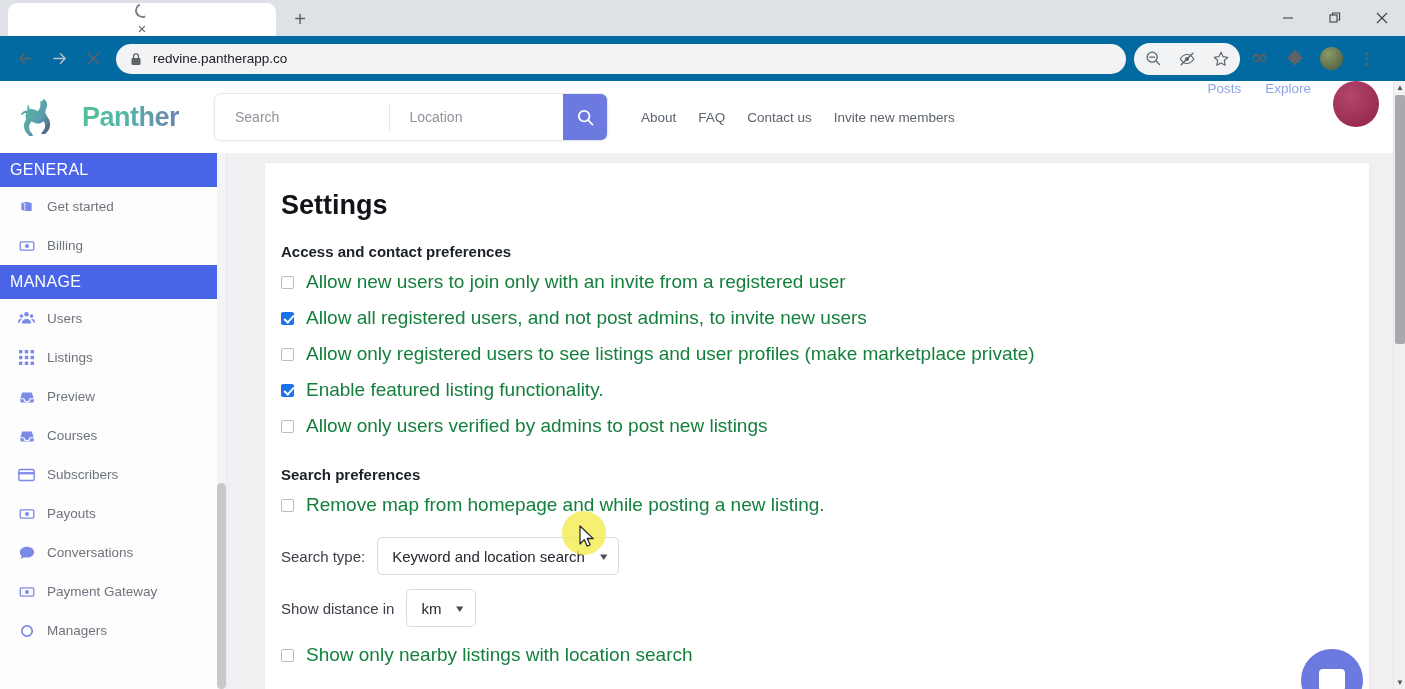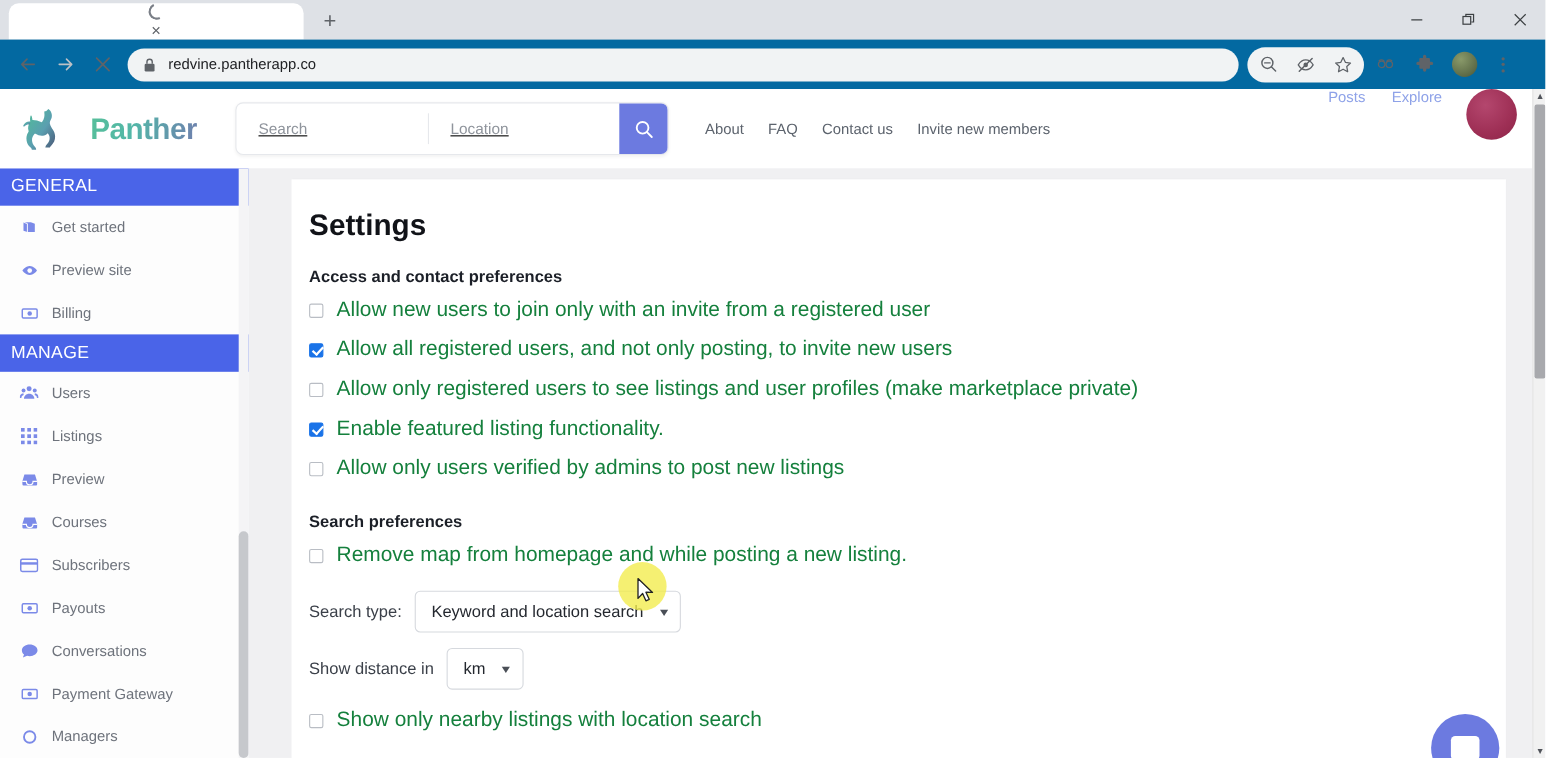--- a/index.html
+++ b/index.html
@@ -109,21 +109,21 @@
   .logo-text {
     font-size: 27px; font-weight: bold; letter-spacing: -0.5px;
     margin-left: 8px;
     background: linear-gradient(100deg, #57bf9a 0%, #53b7a8 40%, #6f7fae 100%);
     -webkit-background-clip: text; background-clip: text; color: transparent;
   }
   .searchbar {
     display: flex; align-items: center; height: 48px;
     width: 394px; margin-left: 18px;
     background: #fff; border: 1px solid #e6e8ec; border-radius: 7px;
-    box-shadow: 0 1px 3px rgba(0,0,0,0.05); overflow: hidden; text-decoration: underline;
+    box-shadow: 0 1px 3px rgba(0,0,0,0.05); overflow: hidden;
   }
   .sb-field {
     flex: 1; height: 100%; display: flex; align-items: center;
     padding: 0 20px; font-size: 14px; color: #8f949c;
   }
   .sb-div { width: 1px; height: 28px; background: #e6e8ec; }
   .sb-go {
     width: 44px; height: 48px; background: #6c7ae0;
     display: flex; align-items: center; justify-content: center;
     color: #fff; flex: 0 0 44px;
@@ -409,29 +409,20 @@
       <div class="side-item">
         <span class="side-icon">
           <svg width="15" height="15" viewBox="0 0 16 16">
               <path d="M2.5 3.2h7.2l3.8 1.4v8.2H6.3L2.5 11.4z" fill="currentColor"></path>
               <path d="M2.5 3.2l3.8 1.4v8.2" fill="none" stroke="#fff" stroke-width="0.9"></path>
             </svg>
         </span>
         <span>Get started</span>
       </div>
 
-      <div class="side-item">
-        <span class="side-icon">
-          <svg width="16" height="16" viewBox="0 0 18 18">
-              <path d="M1.6 9S4.4 4.4 9 4.4 16.4 9 16.4 9 13.6 13.6 9 13.6 1.6 9 1.6 9z" fill="currentColor"></path>
-              <circle cx="9" cy="9" r="2.4" fill="#fdfdfd"></circle>
-            </svg>
-        </span>
-        <span>Preview site</span>
-      </div>
 
       <div class="side-item">
         <span class="side-icon">
           <svg width="16" height="16" viewBox="0 0 18 18">
               <rect x="1.4" y="4.4" width="15.2" height="9.2" rx="1.2" fill="none" stroke="currentColor" stroke-width="1.5"></rect>
               <circle cx="9" cy="9" r="2.3" fill="currentColor"></circle>
             </svg>
         </span>
         <span>Billing</span>
       </div>
@@ -549,21 +540,21 @@
         <div class="page-title">Settings</div>
 
         <div class="sec-title">Access and contact preferences</div>
 
         <div class="cb-row">
           <span class="cb"></span>
           <span class="cb-label">Allow new users to join only with an invite from a registered user</span>
         </div>
         <div class="cb-row">
           <span class="cb on"></span>
-          <span class="cb-label">Allow all registered users, and not only posting, to invite new users</span>
+          <span class="cb-label">Allow all registered users, and not post admins, to invite new users</span>
         </div>
         <div class="cb-row">
           <span class="cb"></span>
           <span class="cb-label">Allow only registered users to see listings and user profiles (make marketplace private)</span>
         </div>
         <div class="cb-row">
           <span class="cb on"></span>
           <span class="cb-label">Enable featured listing functionality.</span>
         </div>
         <div class="cb-row">

